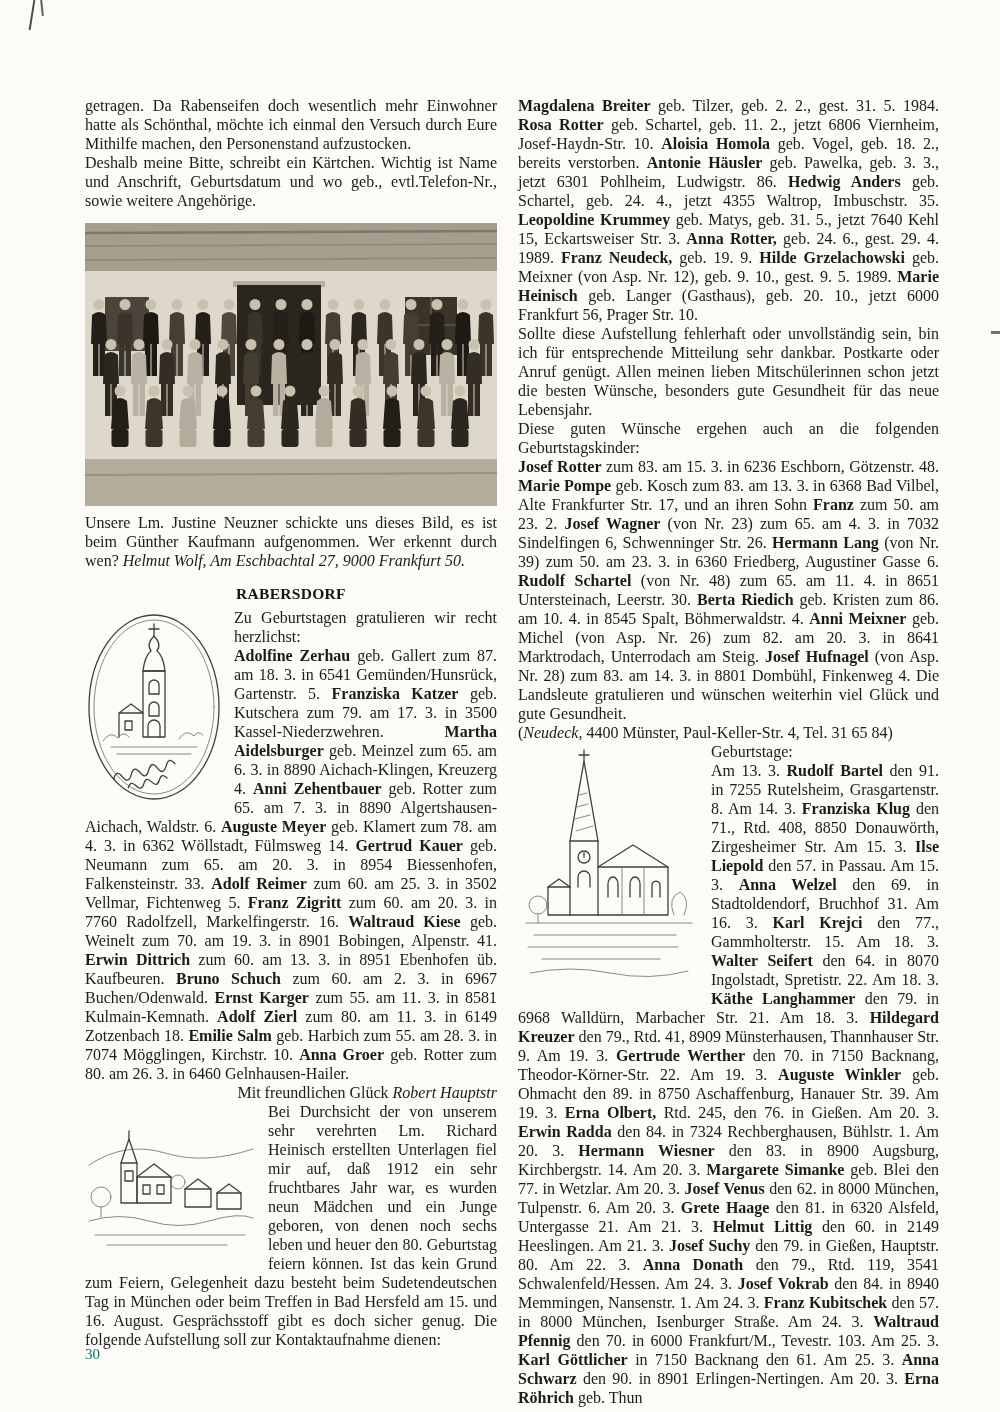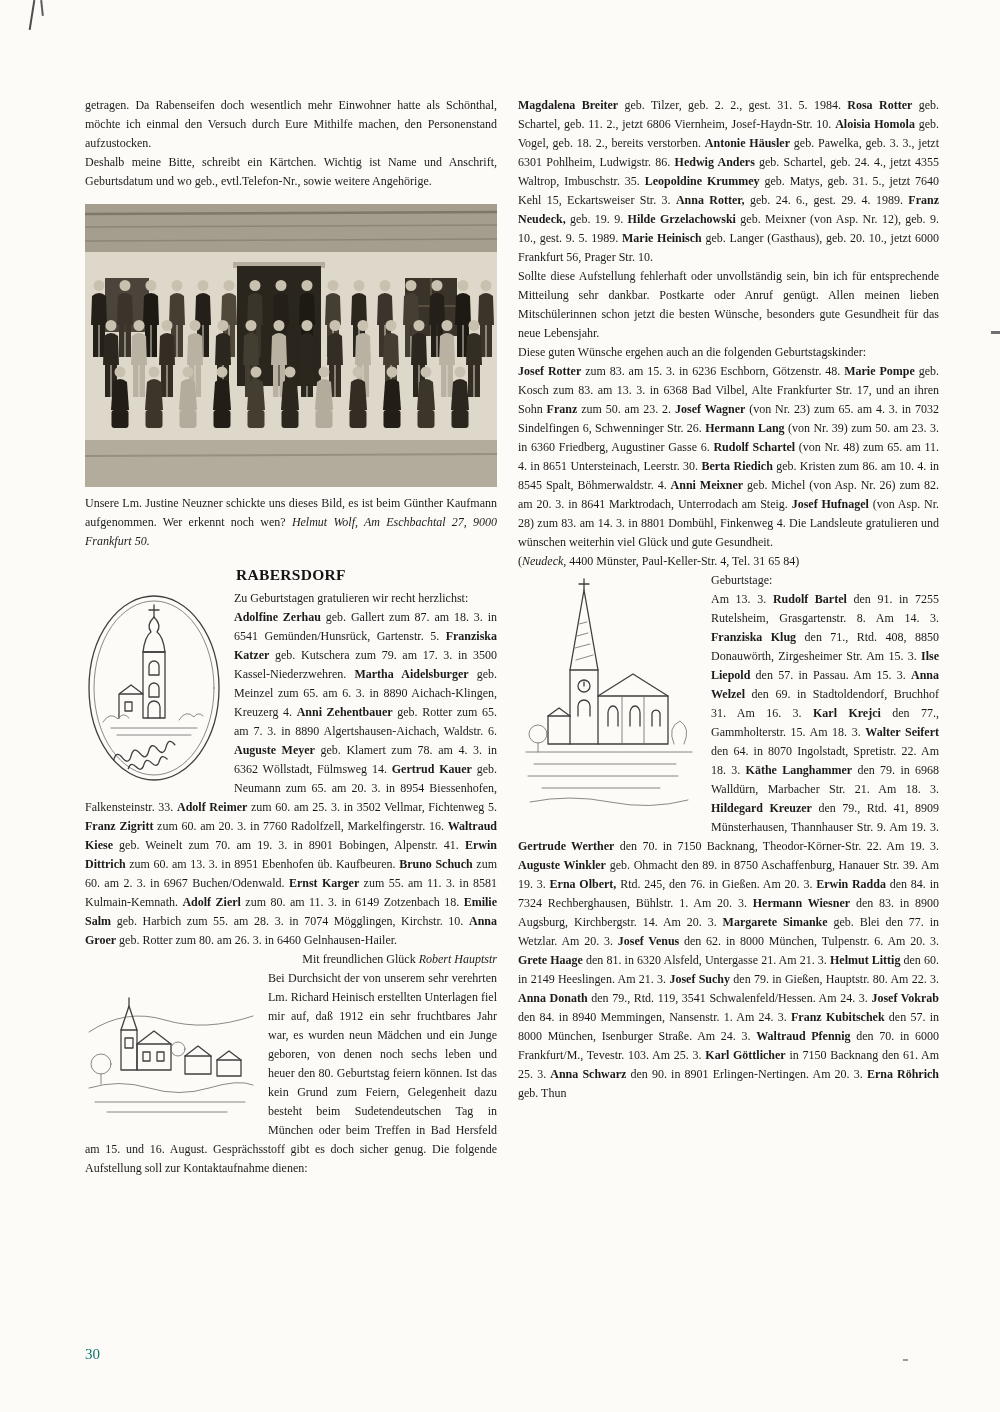--- a/index.html
+++ b/index.html
@@ -8,21 +8,21 @@
   .sheet {
     position:relative; width:1000px; height:1412px;
     background:#fcfbf7;
     font-family:"Liberation Serif", serif;
     color:#191919;
   }
   .columns { position:absolute; left:85px; top:96px; display:flex; gap:21px; }
   .col { width:412px; }
   .col.right { width:421px; }
   .body-text {
-    font-size:12px; line-height:19px; text-align:justify;
+    font-size:16px; line-height:19px; text-align:justify;
     color:#1b1b1b;
   }
   .caption { margin-top:7px; }
   .photo { margin:13px 0 0; line-height:0; }
   .section-title {
     font-size:15.5px; font-weight:bold; text-align:center;
     margin:15px 0 5px; letter-spacing:0.3px; color:#141414;font-family:Liberation Serif, serif;
   }
   .section-title.reitendorf { margin-top:30px; margin-bottom:6px; }
   .signoff { text-align:right; margin-top:0; }
@@ -129,21 +129,21 @@
             <use href="#psit" x="194" y="162" width="22" height="72" fill="#2b261e"></use>
             <use href="#psit" x="228" y="162" width="22" height="72" fill="#b3ac9d"></use>
             <use href="#psit" x="262" y="162" width="22" height="72" fill="#332d24"></use>
             <use href="#psit" x="296" y="162" width="22" height="72" fill="#221d16"></use>
             <use href="#psit" x="330" y="162" width="22" height="72" fill="#3c352a"></use>
             <use href="#psit" x="364" y="162" width="22" height="72" fill="#2b261e"></use>
           </g>
         </svg>
       </figure>
 
-      <p class="body-text caption"><span>Unsere Lm. Justine Neuzner schickte uns dieses Bild, es ist beim Günther Kaufmann aufgenommen. Wer erkennt noch wen? </span><i>Helmut Wolf,</i><i> Am Eschbachtal 27, 9000 Frankfurt 50.</i></p>
+      <p class="body-text caption"><span>Unsere Lm. Justine Neuzner schickte uns dieses Bild, es ist beim Günther Kaufmann aufgenommen. Wer erkennt durch wen? </span><i>Helmut Wolf,</i><i> Am Eschbachtal 27, 9000 Frankfurt 50.</i></p>
 
       <h2 class="section-title">RABERSDORF</h2>
 
       <div class="section-body">
         <span class="float-ill">
           <svg viewBox="0 0 138 192" width="138" height="192" aria-hidden="true">
             <ellipse class="sk" cx="69" cy="96" rx="65" ry="92" stroke-width="2"></ellipse>
             <ellipse class="sk-light" cx="69" cy="96" rx="60" ry="87"></ellipse>
             <rect class="sk" x="58" y="60" width="22" height="66"></rect>
             <path class="sk" d="M58 60 Q60 44 66 40 Q61 33 69 25 Q77 33 72 40 Q78 44 80 60 Z"></path>

